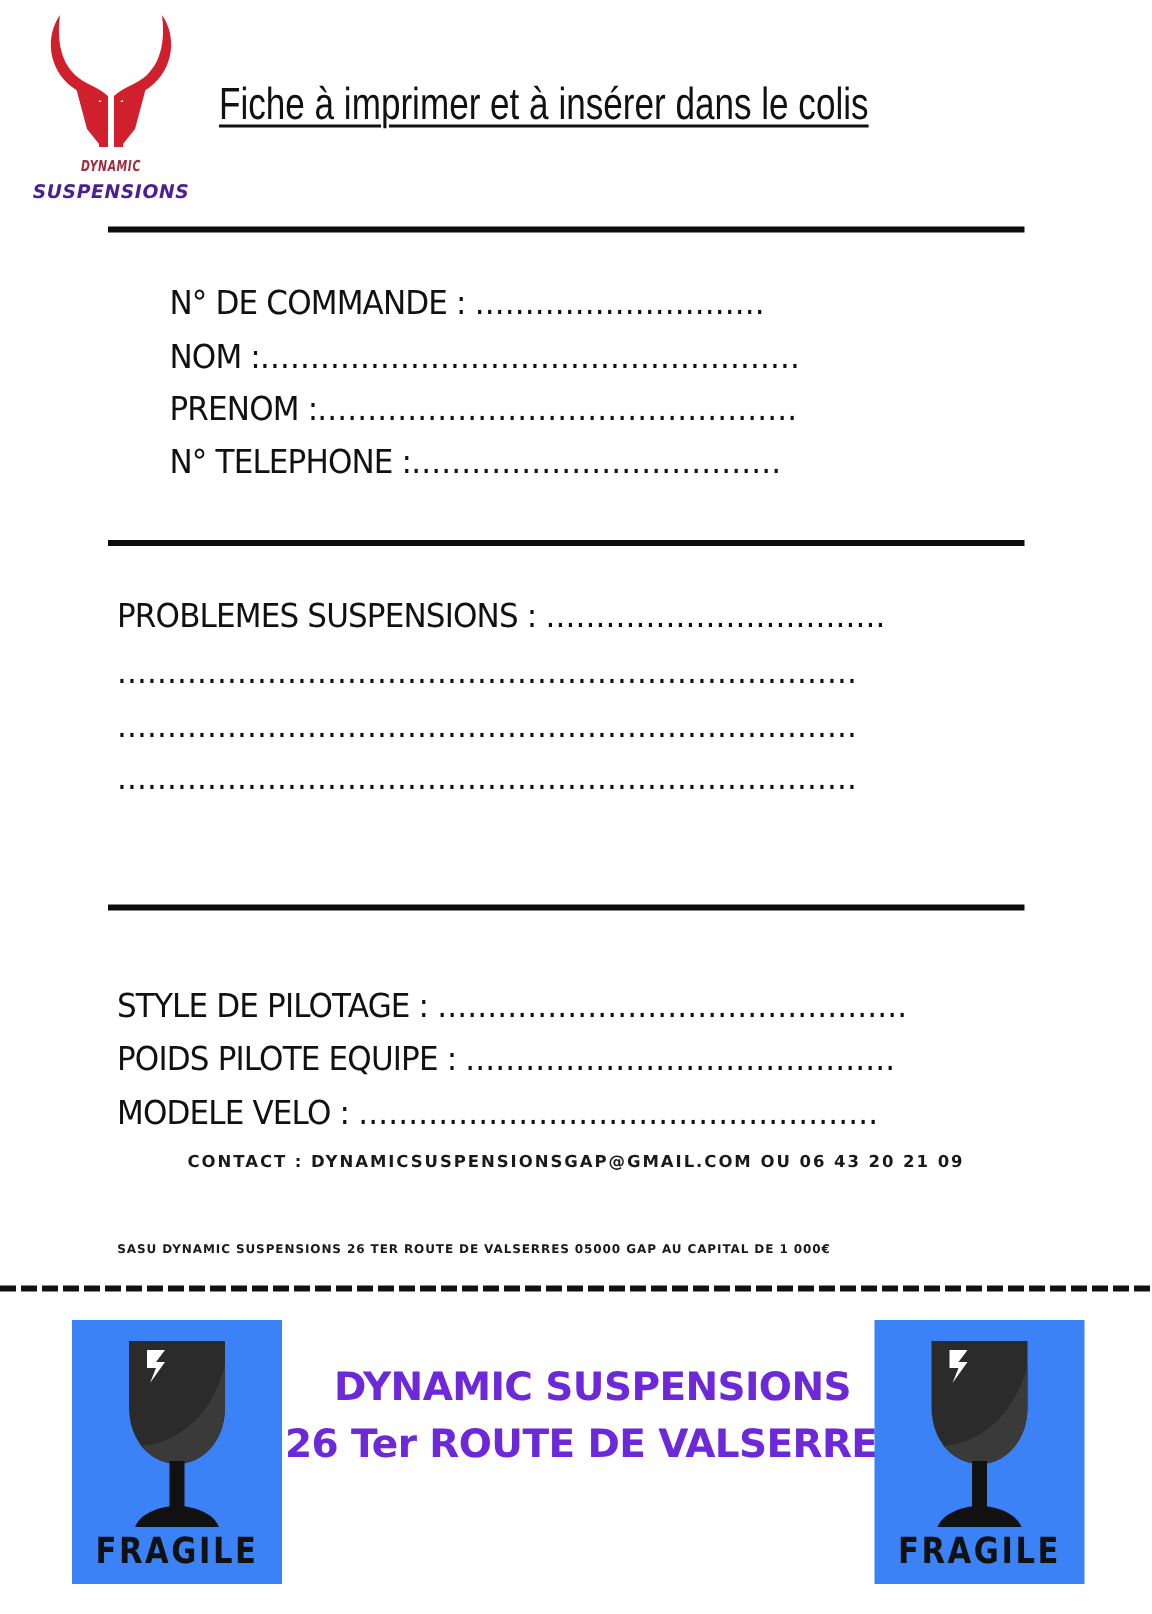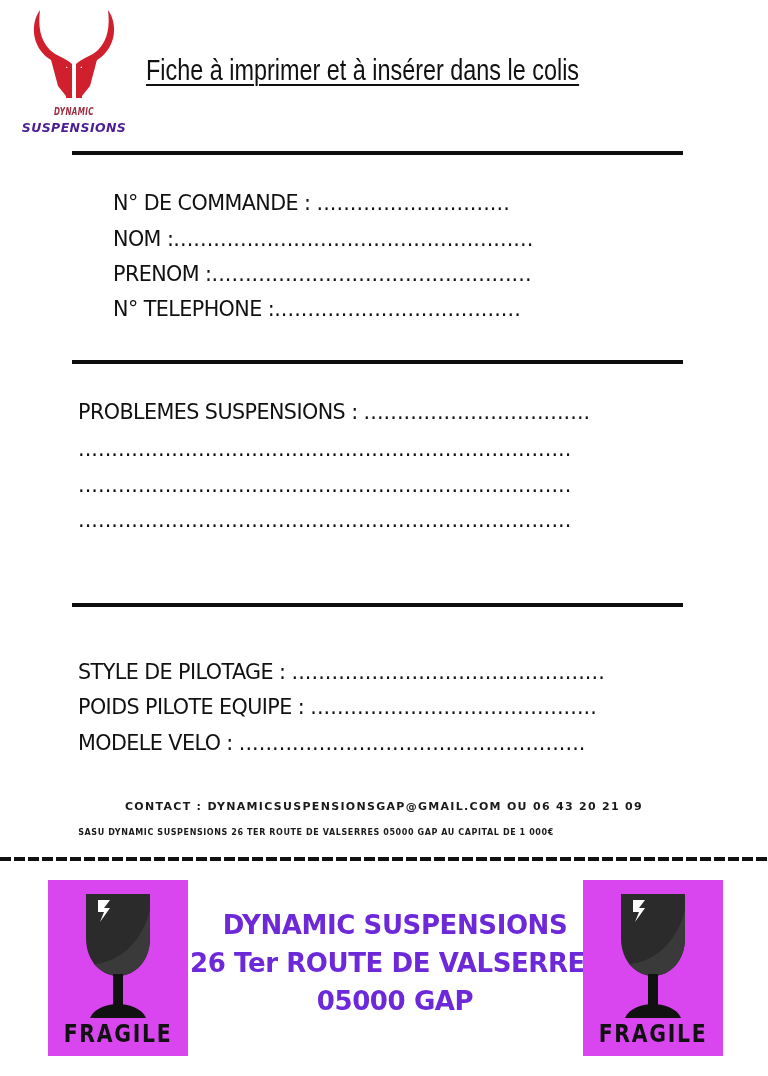--- a/index.html
+++ b/index.html
@@ -31,36 +31,36 @@
 
     .field-block { position: absolute; left: 0; width: 768px; }
     .field {
       position: absolute; white-space: nowrap; font-family: "DejaVu Sans", sans-serif;
       font-size: 22px; line-height: 30px; color: #111; letter-spacing: -0.6px;
       transform: scaleX(0.94); transform-origin: left center;
     }
     .dots { letter-spacing: 0.1px; }
 
     .contact {
-      position: absolute; left: 0; width: 768px; top: 800px; text-align: center;
+      position: absolute; left: 0; width: 768px; top: 768px; text-align: center;
       font-family: "DejaVu Sans", sans-serif; font-size: 11px; font-weight: bold;
       letter-spacing: 1.3px; color: #1a1a1a;
     }
     .legal {
       position: absolute; left: 0; width: 632px; top: 828px; text-align: center;
       font-family: "DejaVu Sans", sans-serif; font-size: 8px; font-weight: bold;
       letter-spacing: 0.6px; color: #1a1a1a;
     }
 
     .cut-line {
       position: absolute; left: 0; top: 857px; width: 768px; height: 4px;
       background-image: repeating-linear-gradient(90deg, #111 0 11px, transparent 11px 14px);
     }
 
-    .fragile-box { position: absolute; top: 880px; width: 140px; height: 176px; background: #d946ef; }
+    .fragile-box { position: absolute; top: 880px; width: 140px; height: 176px; background: #3b82f6; }
     .fragile-box svg { position: absolute; left: 16px; top: 10px; }
     .fragile-label {
       position: absolute; left: 0; width: 140px; top: 140px; text-align: center;
       font-family: "DejaVu Sans", sans-serif; font-size: 24px; font-weight: bold;
       letter-spacing: 2px; color: #111; transform: scaleX(0.85);
     }
 
     .address {
       position: absolute; left: 190px; width: 410px; top: 906px; text-align: center;
       font-family: "DejaVu Sans", sans-serif; font-weight: bold; font-size: 26px;
@@ -144,21 +144,20 @@
     <rect x="49" y="84" width="10" height="34" fill="#111"></rect>
     <path fill="#111" d="M26 128 C30 118, 44 114, 54 114 C64 114, 78 118, 82 128 Z"></path>
     <path fill="#ffffff" d="M34 10 L46 10 L40 18 L46 18 L36 32 L40 22 L34 22 Z"></path>
   </svg>
   <div class="fragile-label">FRAGILE</div>
 </div>
 
 <div class="address">
   <div>DYNAMIC SUSPENSIONS</div>
   <div>26 Ter ROUTE DE VALSERRES</div>
-  <div>05000 GAP</div>
 </div>
 
 <div class="fragile-box" style="left:583px;">
   <svg width="108" height="130" viewBox="0 0 108 130">
     <path fill="#2b2b2b" d="M22 4 L86 4 L86 48 C86 72, 70 86, 54 86 C38 86, 22 72, 22 48 Z"></path>
     <path fill="#3a3a3a" d="M86 20 L86 48 C86 72, 70 86, 54 86 C44 86, 36 80, 30 74 C56 72, 78 52, 86 20 Z"></path>
     <rect x="49" y="84" width="10" height="34" fill="#111"></rect>
     <path fill="#111" d="M26 128 C30 118, 44 114, 54 114 C64 114, 78 118, 82 128 Z"></path>
     <path fill="#ffffff" d="M34 10 L46 10 L40 18 L46 18 L36 32 L40 22 L34 22 Z"></path>
   </svg>

